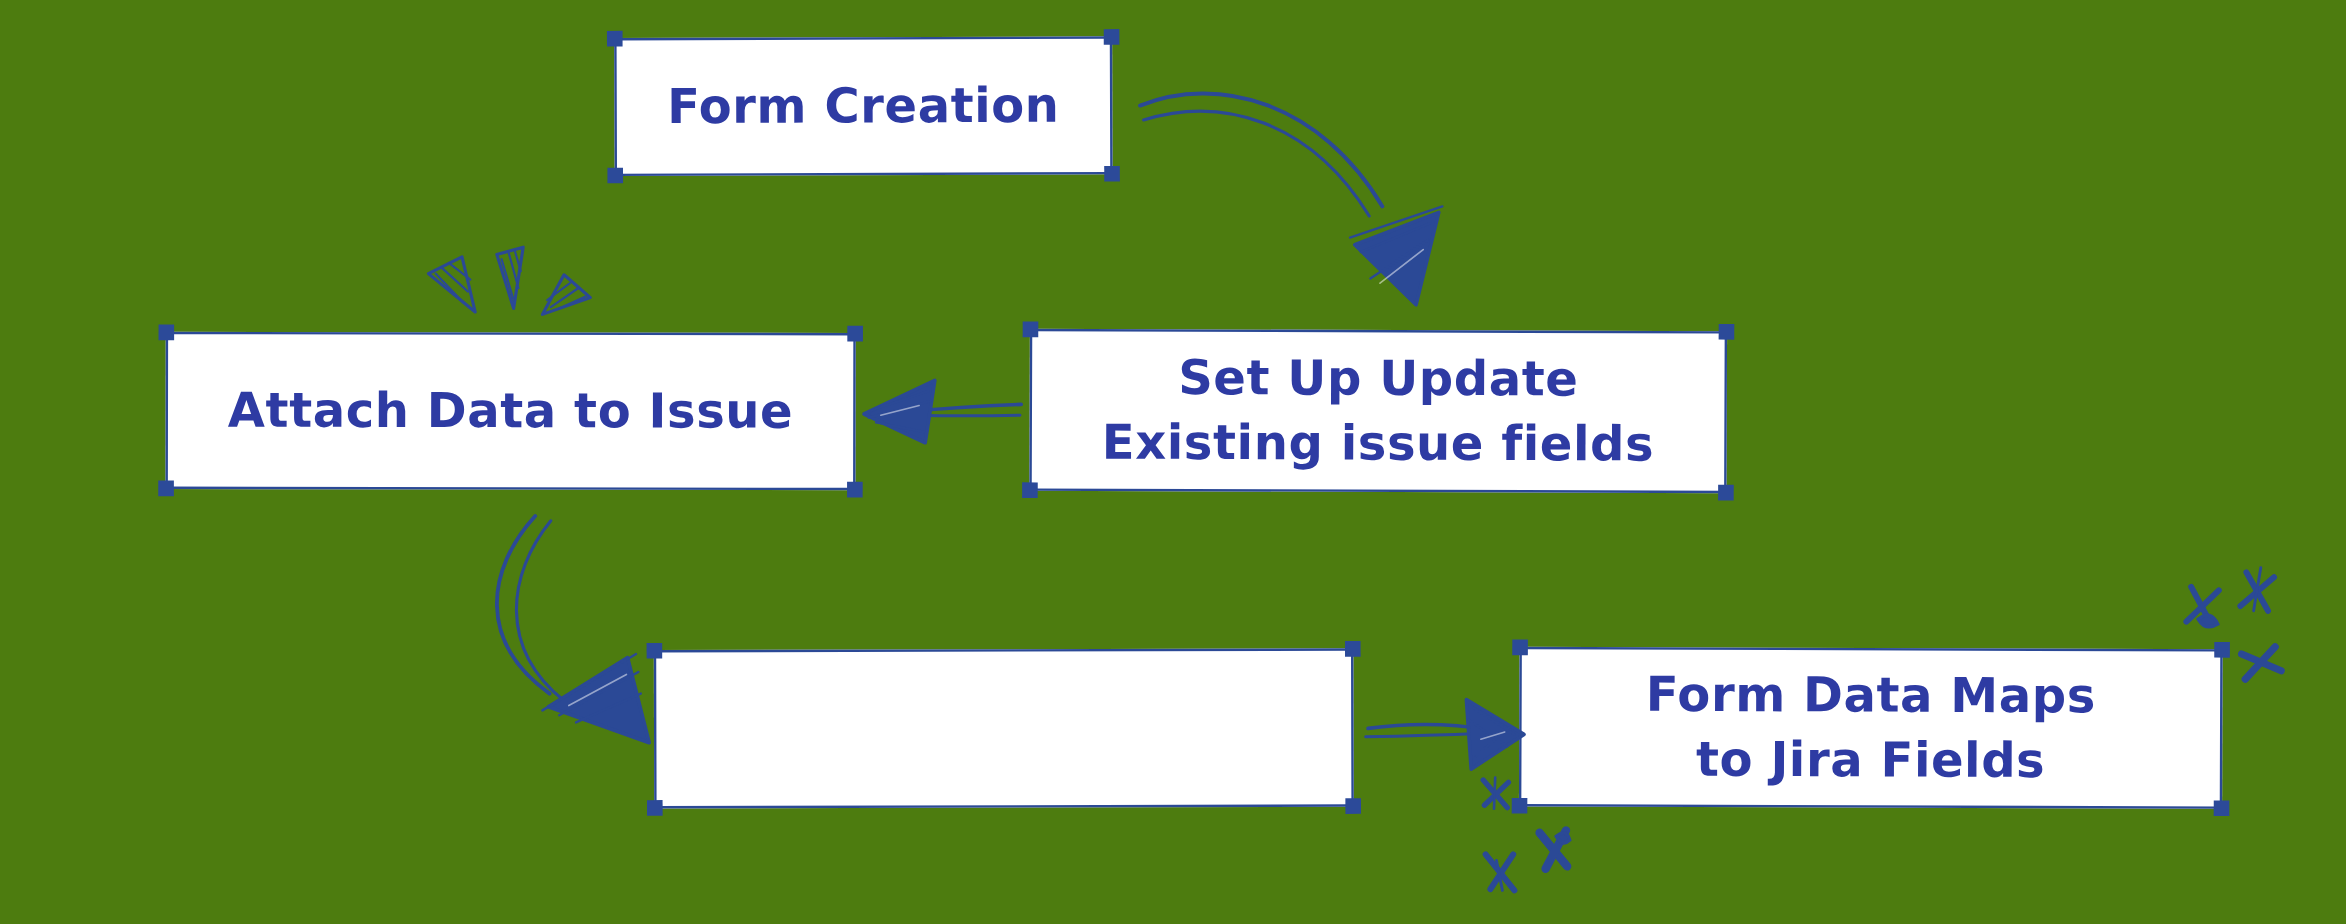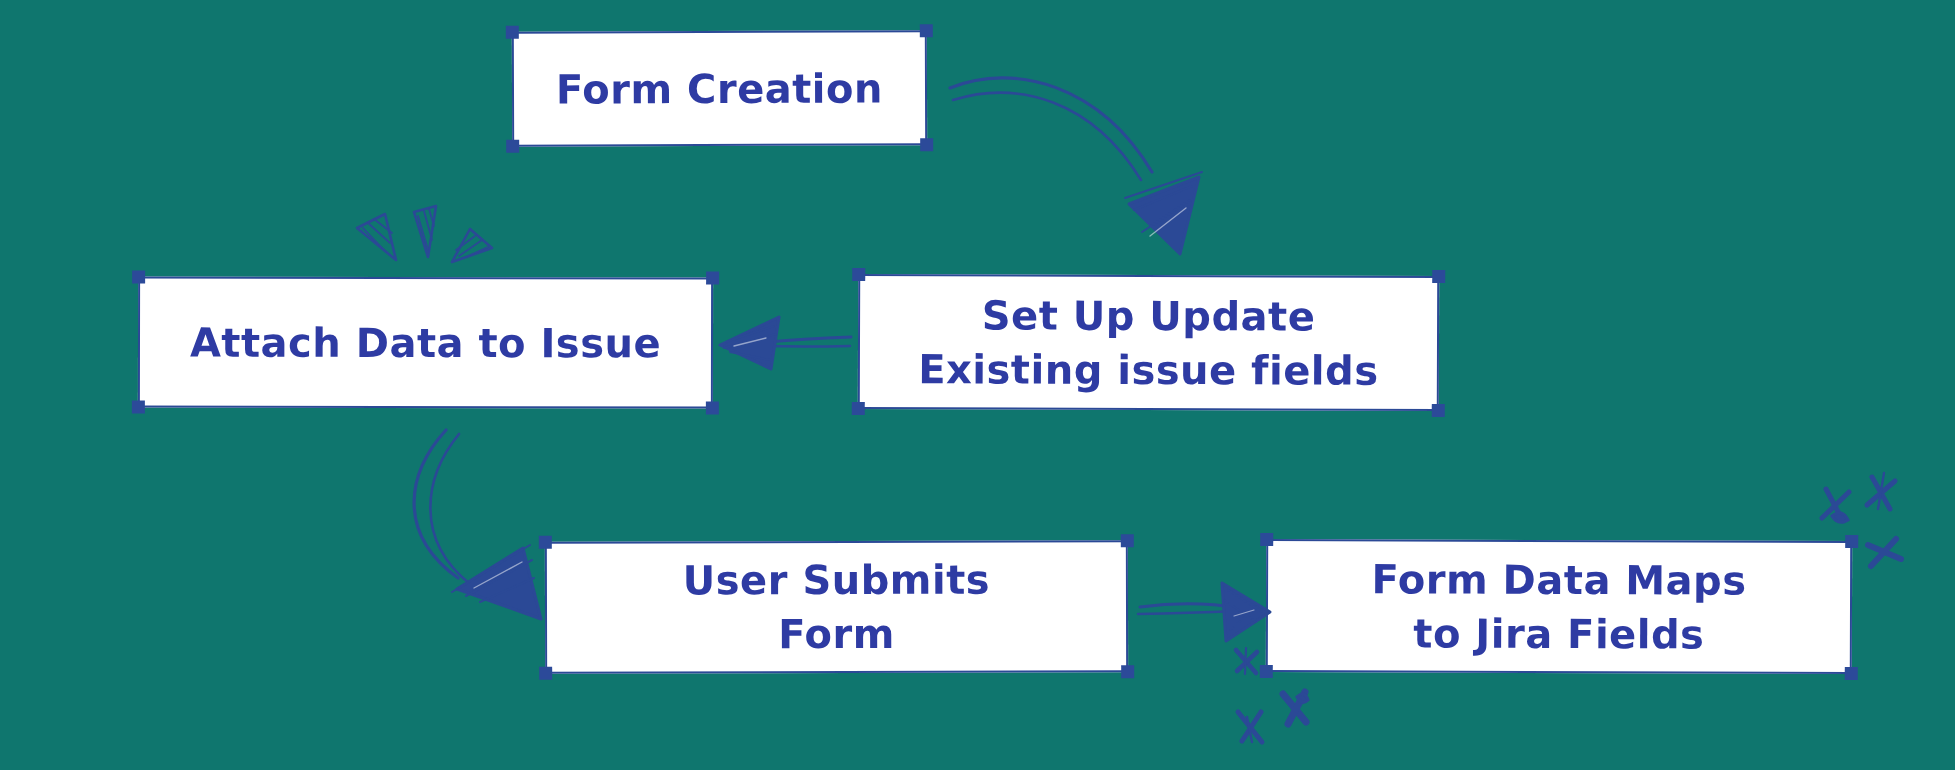--- a/index.html
+++ b/index.html
@@ -1,19 +1,19 @@
 <!DOCTYPE html>
 <html><head>
 <meta charset="utf-8">
 <style>
   html,body{margin:0;padding:0;background:#ffffff;}
   #canvas{
     position:relative;
     width:1955px;height:770px;
-    background:#0f766e;
+    background:#4d7c0f;
     overflow:hidden;
     font-family:"DejaVu Sans", sans-serif;
   }
   .node{
     position:absolute;
     border:2.5px solid #2b4996;
     background:#ffffff;
     display:flex;align-items:center;justify-content:center;
     box-sizing:border-box;
   }
@@ -76,24 +76,20 @@
     <div class="label">
       <span>Attach Data to Issue</span>
     </div>
   </div>
 
   <div class="node" style="left:545px;top:541px;width:583px;height:132px;transform:rotate(-0.15deg);">
     <span class="handle tl"></span>
     <span class="handle tr"></span>
     <span class="handle bl"></span>
     <span class="handle br"></span>
-    <div class="label">
-      <span>User Submits</span>
-      <span>Form</span>
-    </div>
   </div>
 
   <div class="node" style="left:1266px;top:540px;width:586px;height:133px;transform:rotate(0.2deg);">
     <span class="handle tl"></span>
     <span class="handle tr"></span>
     <span class="handle bl"></span>
     <span class="handle br"></span>
     <div class="label">
       <span>Form Data Maps</span>
       <span>to Jira Fields</span>

